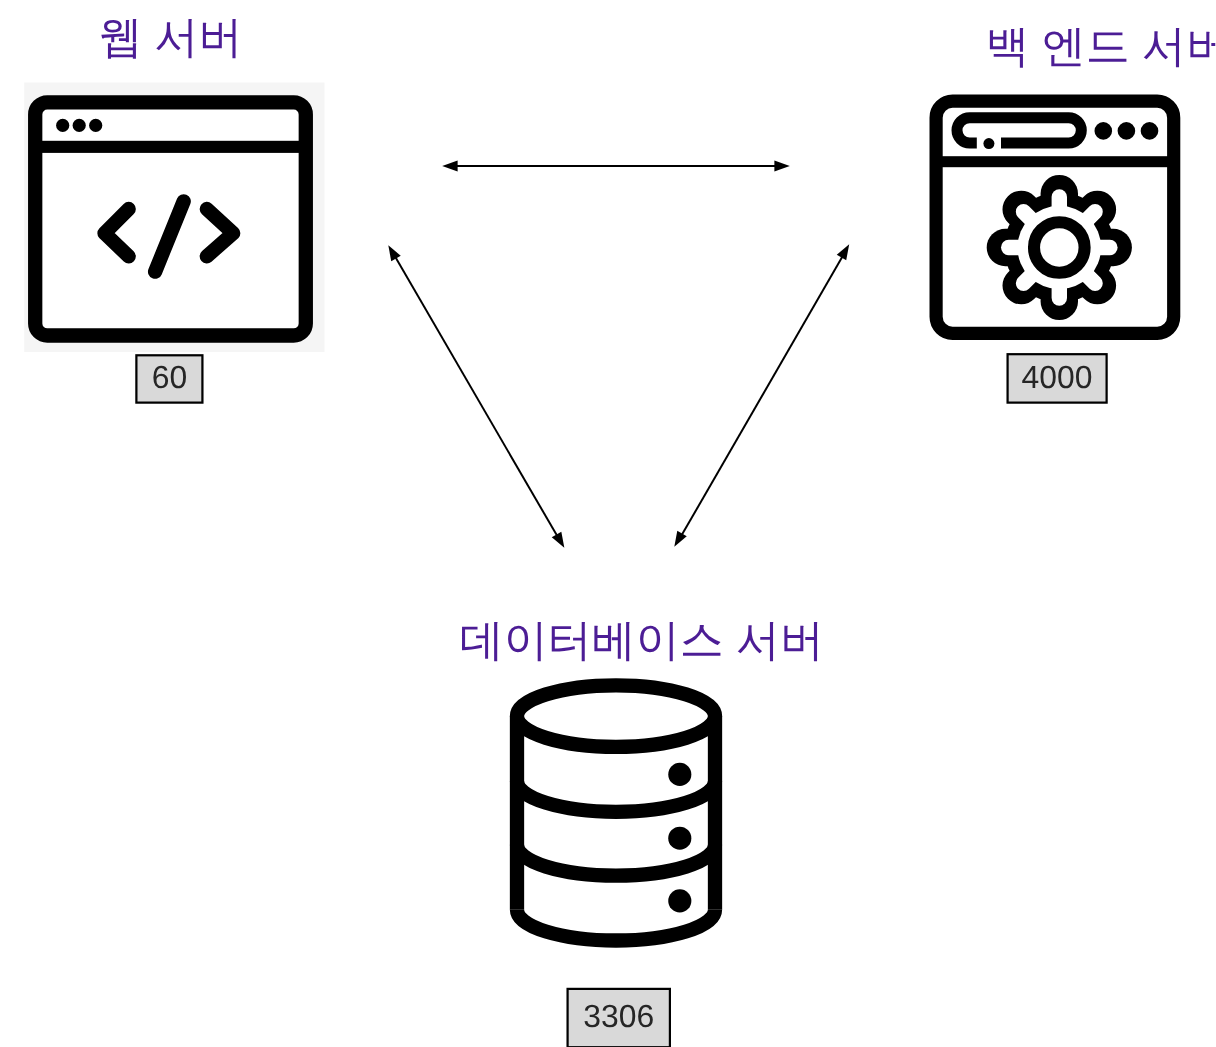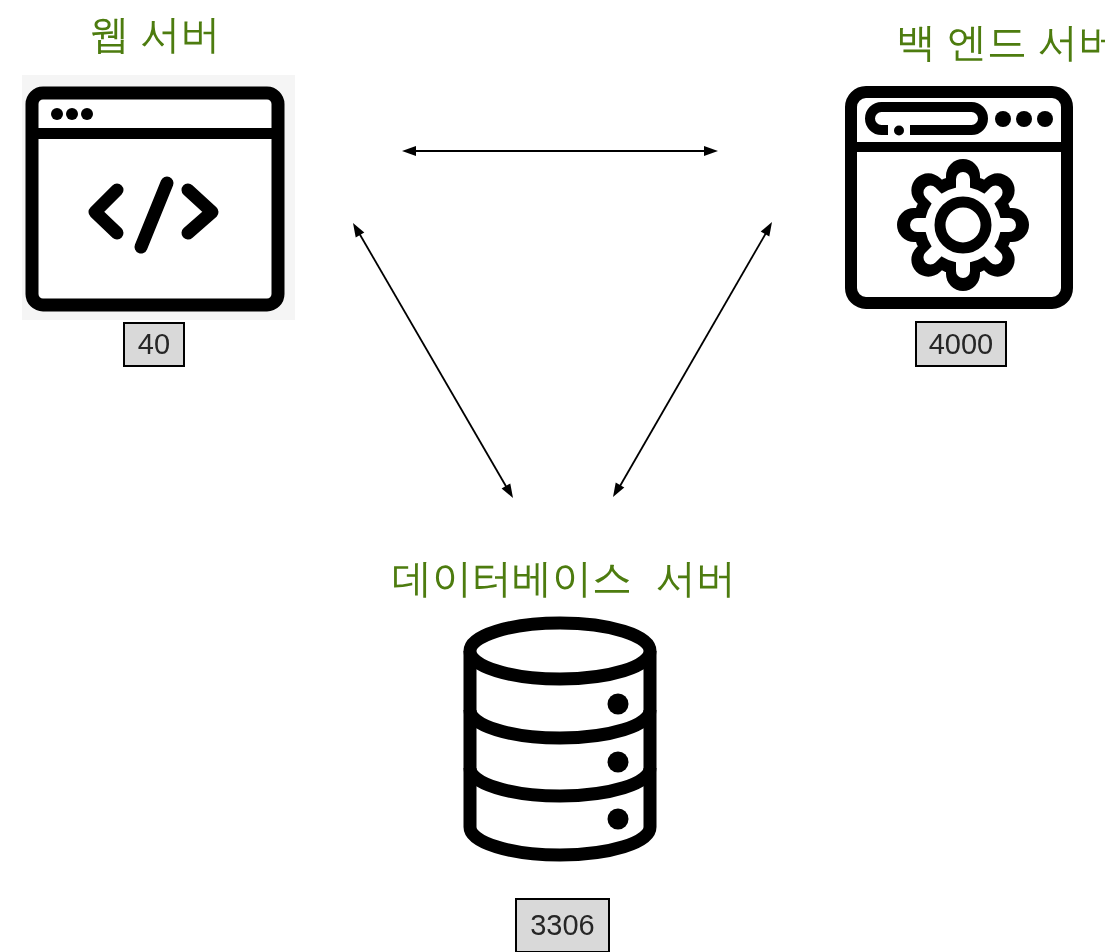--- a/index.html
+++ b/index.html
@@ -14,21 +14,21 @@
     height: 952px;
     background: #ffffff;
     overflow: hidden;
   }
   .abs { position: absolute; }
   .node-title {
     position: absolute;
     text-align: center;
     font-size: 40px;
     line-height: 1.1;
-    color: #4d7c0f;
+    color: #4c1d95;
     letter-spacing: 0px;
     white-space: nowrap;
   }
   .port-badge {
     position: absolute;
     background: #d9d9d9;
     border: 2px solid #000000;
     display: flex;
     align-items: center;
     justify-content: center;
@@ -85,21 +85,21 @@
       <rect x="7" y="7" width="246" height="212" rx="11" fill="#ffffff" stroke="#000000" stroke-width="13"></rect>
       <circle cx="32" cy="28" r="6" fill="#000000"></circle>
       <circle cx="47" cy="28" r="6" fill="#000000"></circle>
       <circle cx="62" cy="28" r="6" fill="#000000"></circle>
       <rect x="7" y="42" width="246" height="11" fill="#000000"></rect>
       <path d="M92,104 L70,126 L92,147" fill="none" stroke="#000000" stroke-width="13" stroke-linecap="round" stroke-linejoin="round"></path>
       <line x1="142" y1="97" x2="116" y2="161" stroke="#000000" stroke-width="13" stroke-linecap="round"></line>
       <path d="M163,104 L187,126 L163,147" fill="none" stroke="#000000" stroke-width="13" stroke-linecap="round" stroke-linejoin="round"></path>
     </svg>
 
-    <div class="port-badge" style="left:123px; top:322px; width:62px; height:45px;">40</div>
+    <div class="port-badge" style="left:123px; top:322px; width:62px; height:45px;">60</div>
   </div>
 
   <div>
     <div class="node-title" style="left:892px; top:20px; width:230px;">백 엔드 서버</div>
 
     <svg class="abs" style="left:844px; top:85px;" width="230" height="225" viewBox="0 0 230 225" xmlns="http://www.w3.org/2000/svg">
       <rect x="7" y="7" width="216" height="211" rx="15" fill="#ffffff" stroke="#000000" stroke-width="12"></rect>
 
       <rect x="26" y="22" width="113" height="23" rx="11.5" fill="none" stroke="#000000" stroke-width="10"></rect>
       <rect x="44" y="39" width="22" height="14" fill="#ffffff"></rect>
@@ -123,21 +123,21 @@
         <rect x="-53" y="-7" width="106" height="14" rx="7" fill="#ffffff" transform="rotate(135)"></rect>
         <circle cx="0" cy="0" r="38" fill="#ffffff"></circle>
         <circle cx="0" cy="0" r="23" fill="#ffffff" stroke="#000000" stroke-width="11"></circle>
       </g>
     </svg>
 
     <div class="port-badge" style="left:915px; top:321px; width:92px; height:46px;">4000</div>
   </div>
 
   <div>
-    <div class="node-title" style="left:392px; top:560px; width:300px;font-family:Liberation Mono, monospace;">데이터베이스 서버</div>
+    <div class="node-title" style="left:418px; top:560px; width:300px;">데이터베이스 서버</div>
 
     <svg class="abs" style="left:460px; top:615px;" width="200" height="250" viewBox="0 0 200 250" xmlns="http://www.w3.org/2000/svg">
 
       <line x1="10" y1="36" x2="10" y2="212" stroke="#000000" stroke-width="13"></line>
       <line x1="190" y1="36" x2="190" y2="212" stroke="#000000" stroke-width="13"></line>
 
       <path d="M10,212 A90,28 0 0 0 190,212" fill="none" stroke="#000000" stroke-width="13"></path>
 
       <path d="M10,95 A90,28 0 0 0 190,95" fill="none" stroke="#000000" stroke-width="13"></path>
       <path d="M10,153 A90,28 0 0 0 190,153" fill="none" stroke="#000000" stroke-width="13"></path>

